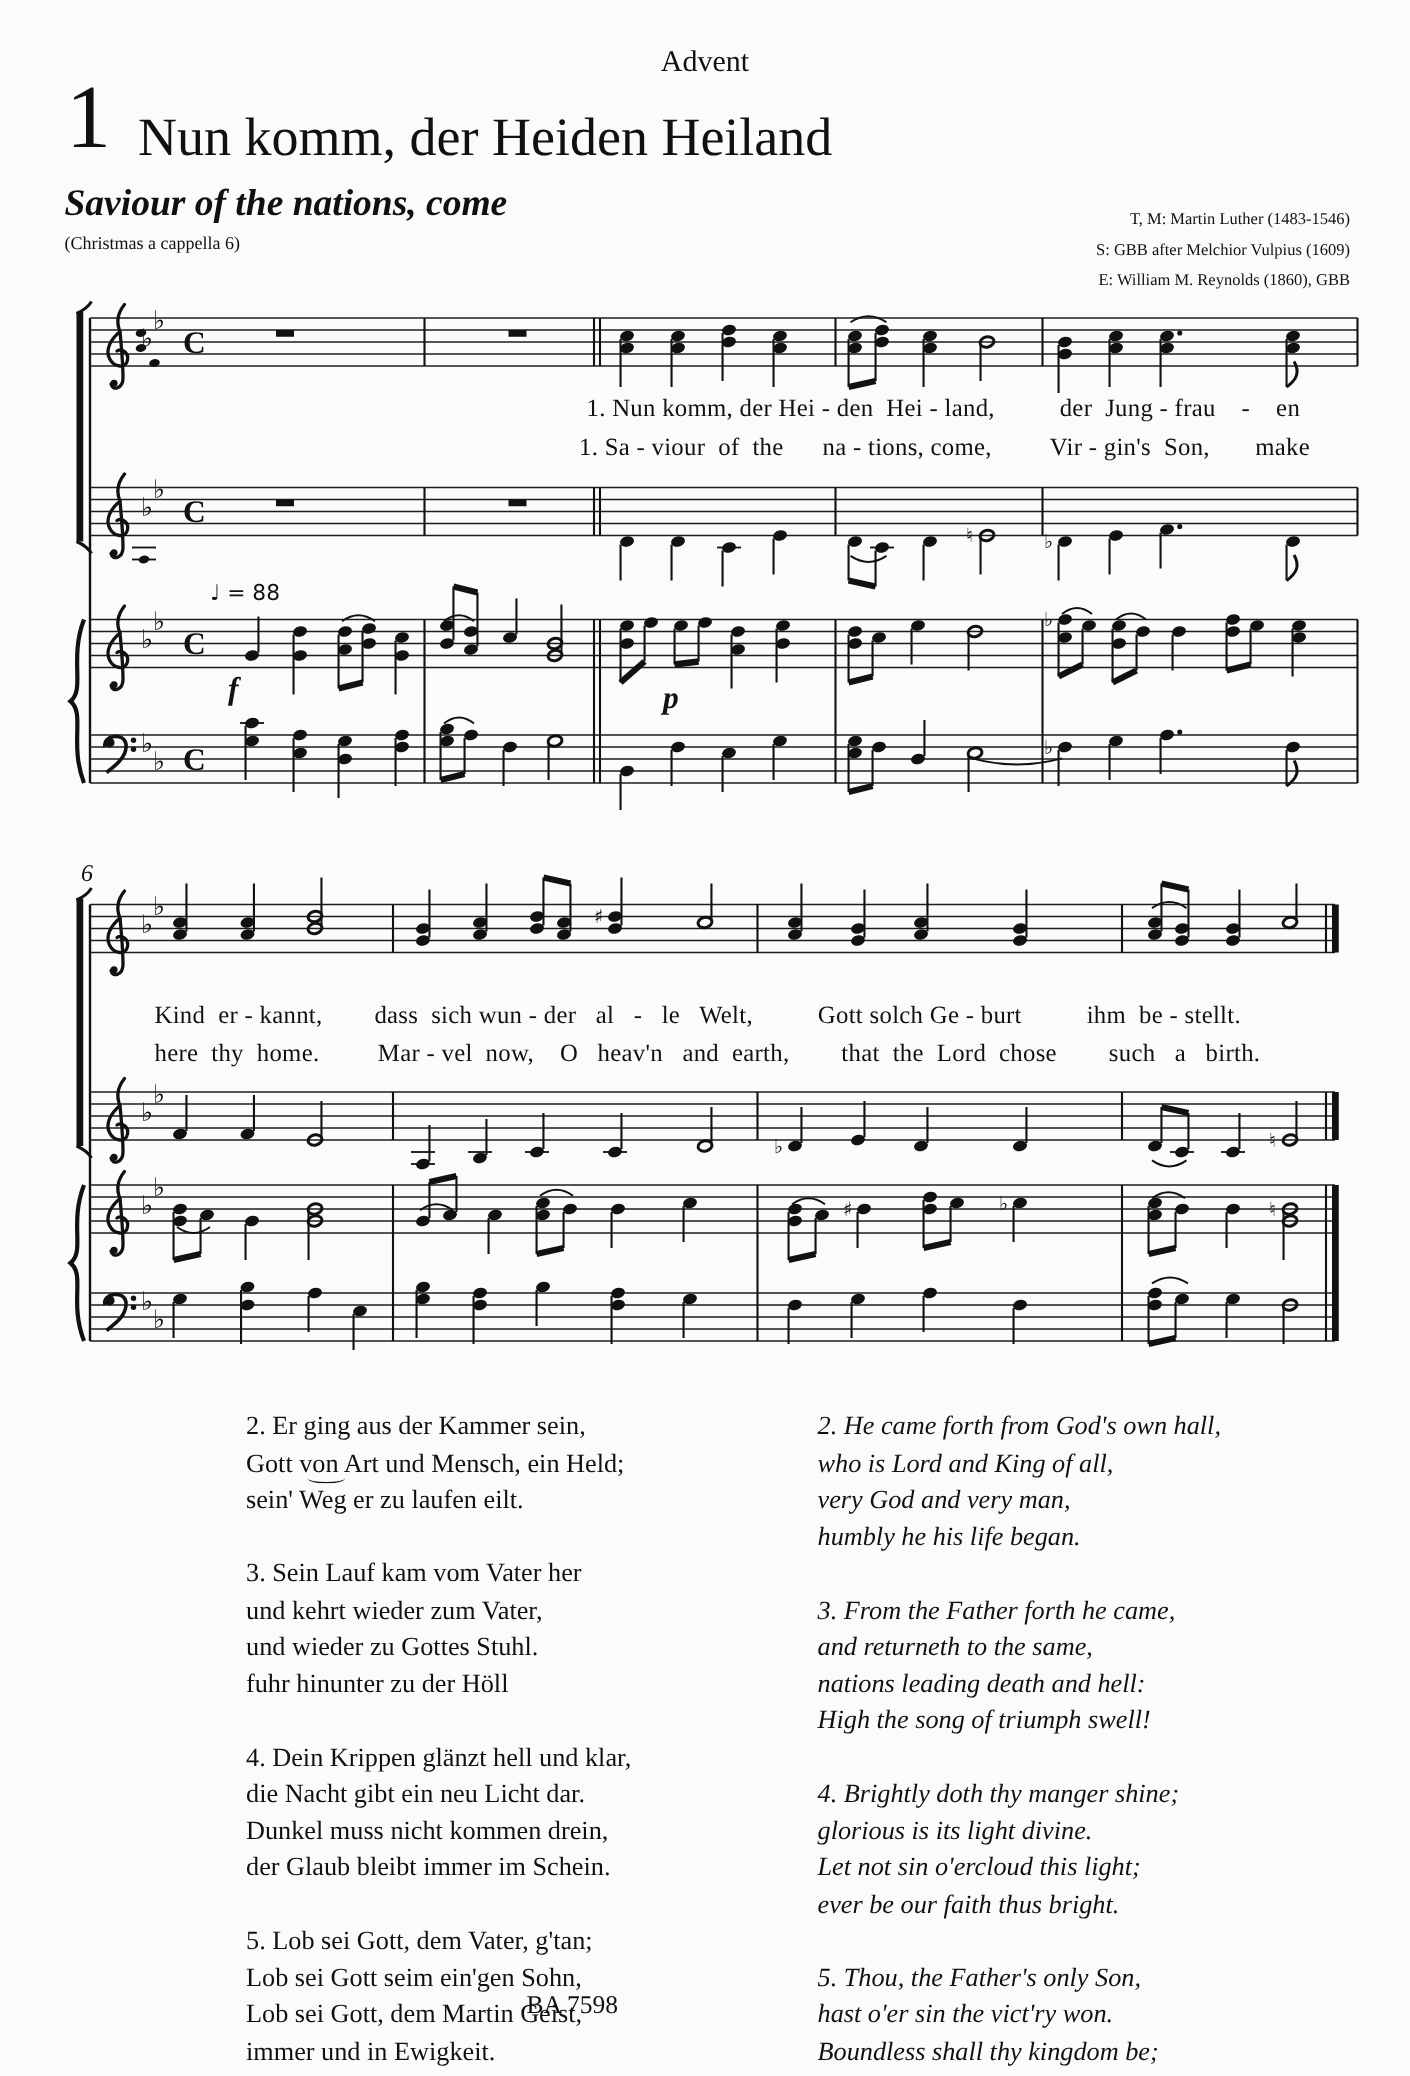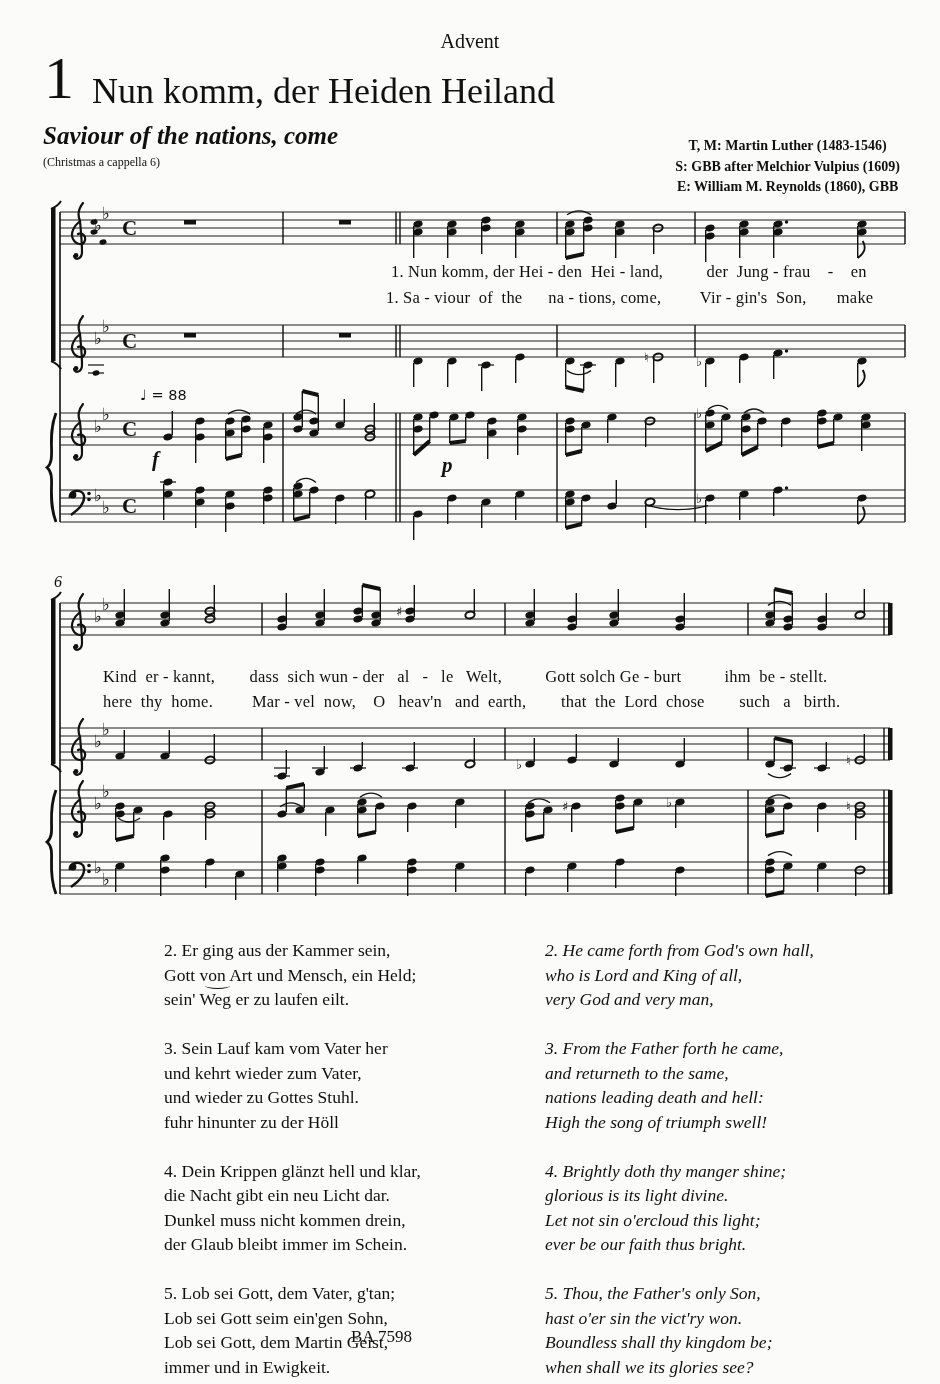--- a/index.html
+++ b/index.html
@@ -4,21 +4,21 @@
 <style>
   html,body{margin:0;padding:0;background:#e8e8e4;}
   .page{position:relative;width:940px;height:1384px;background:#fbfbf9;color:#101010;
         font-family:"Liberation Serif",serif;overflow:hidden;margin:0 auto;}
   .abs{position:absolute;}
   .header-label{left:0;top:14px;width:940px;text-align:center;font-size:20px;margin-top:16px;}
   .hymn-number{left:44px;top:48px;font-size:60px;line-height:1;}
   .hymn-title{left:92px;top:70px;font-size:36px;}
   .hymn-subtitle{left:43px;top:122px;font-size:25px;font-style:italic;font-weight:bold;}
   .series-note{left:43px;top:155px;font-size:12px;}
-  .credits{right:40px;top:136px;text-align:center;font-size:14px;line-height:20.5px;font-weight:bold;}
+  .credits{right:40px;top:136px;text-align:right;font-size:11px;line-height:20.5px;}
   .lyric{white-space:pre;font-size:16.5px;letter-spacing:.2px;}
   .lyric.en{}
   .verses-col{top:938px;width:390px;font-size:17.5px;line-height:24.5px;}
   .verses-de{left:164px;}
   .verses-en{left:545px;font-style:italic;}
   .stanza{margin:0 0 24.5px 0;}
   .stanza div{white-space:pre;}
   .syn-arc{left:205px;top:982px;width:25px;height:6px;border-bottom:1.6px solid #111;
            border-radius:0 0 55% 55%;}
   .footer{left:0;top:1327px;width:763px;text-align:center;font-size:17px;}
@@ -639,20 +639,21 @@
       <div>Lob sei Gott, dem Martin Geist,</div>
       <div>immer und in Ewigkeit.</div>
     </div>
   </div>
 
   <div class="abs verses-col verses-en">
     <div class="stanza">
       <div>2. He came forth from God's own hall,</div>
       <div>who is Lord and King of all,</div>
       <div>very God and very man,</div>
+      <div>humbly he his life began.</div>
     </div>
     <div class="stanza">
       <div>3. From the Father forth he came,</div>
       <div>and returneth to the same,</div>
       <div>nations leading death and hell:</div>
       <div>High the song of triumph swell!</div>
     </div>
     <div class="stanza">
       <div>4. Brightly doth thy manger shine;</div>
       <div>glorious is its light divine.</div>

